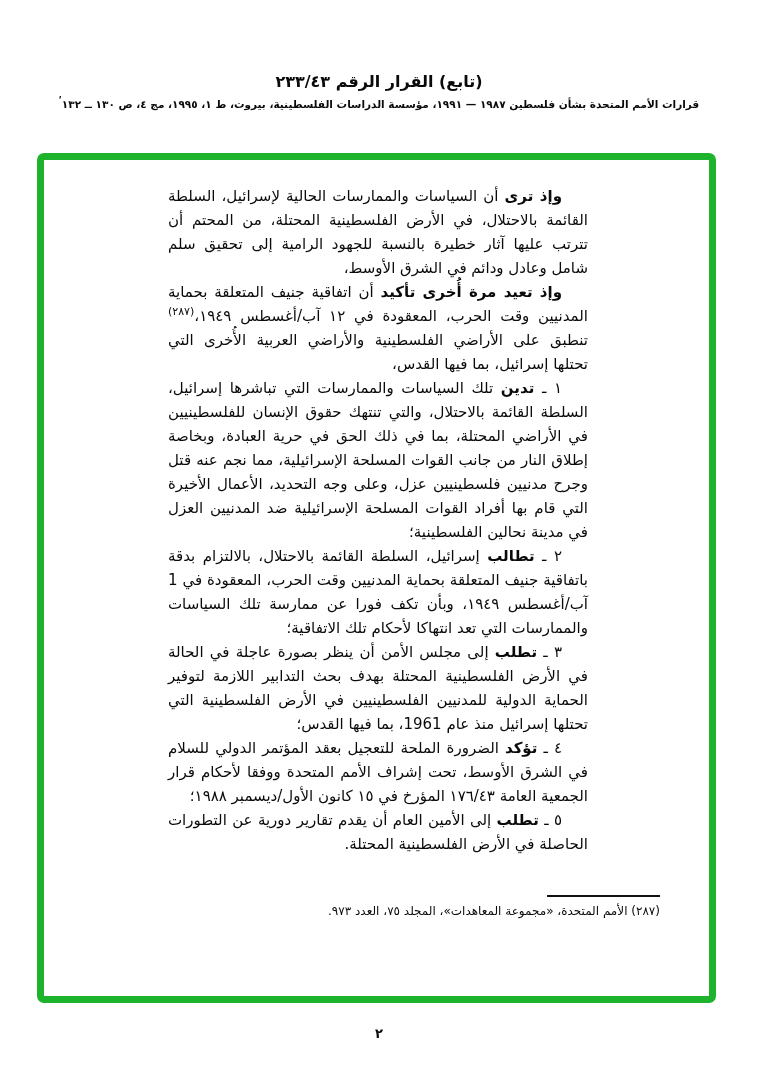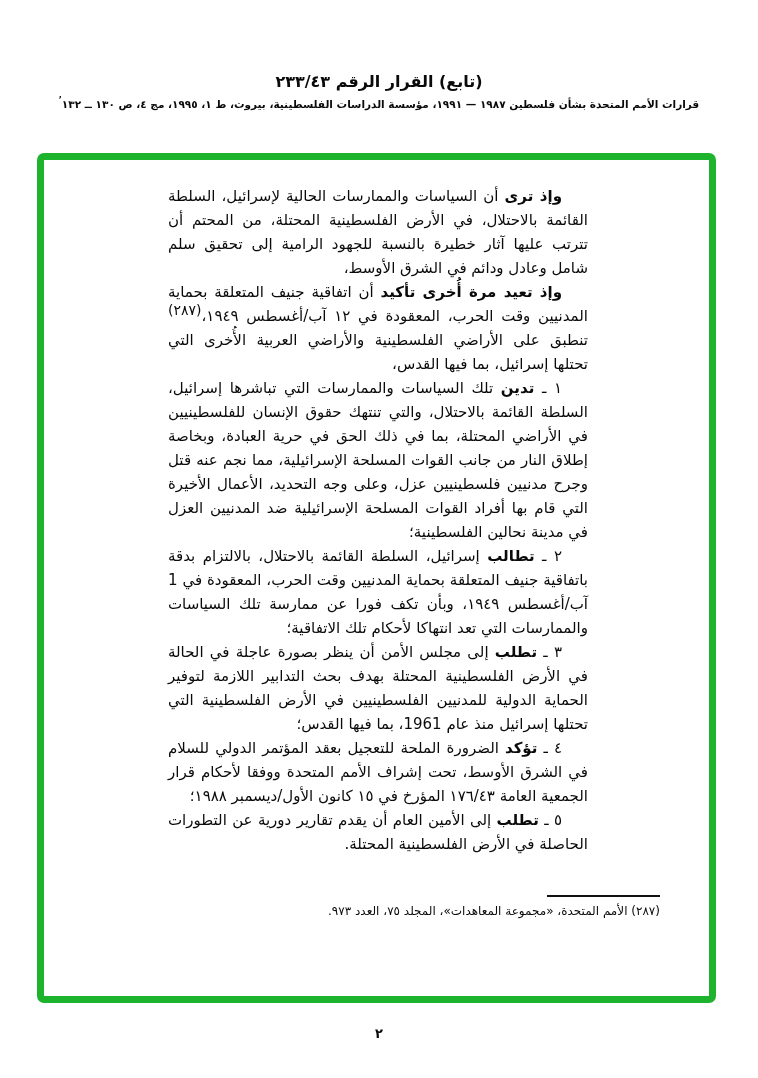--- a/index.html
+++ b/index.html
@@ -50,21 +50,21 @@
     font-size: 15px;
     line-height: 24px;
     margin-top: 16px;
   }
   .para {
     margin: 0;
     text-indent: 26px;
   }
   .para b { font-weight: bold; }
   .fn-ref {
-    font-size: 14px;
+    font-size: 11px;
     line-height: 0;
     vertical-align: super;
   }
 
   .footnote {
     position: absolute;
     top: 895px;
     right: 98px;
     width: 372px;
     direction: rtl;

